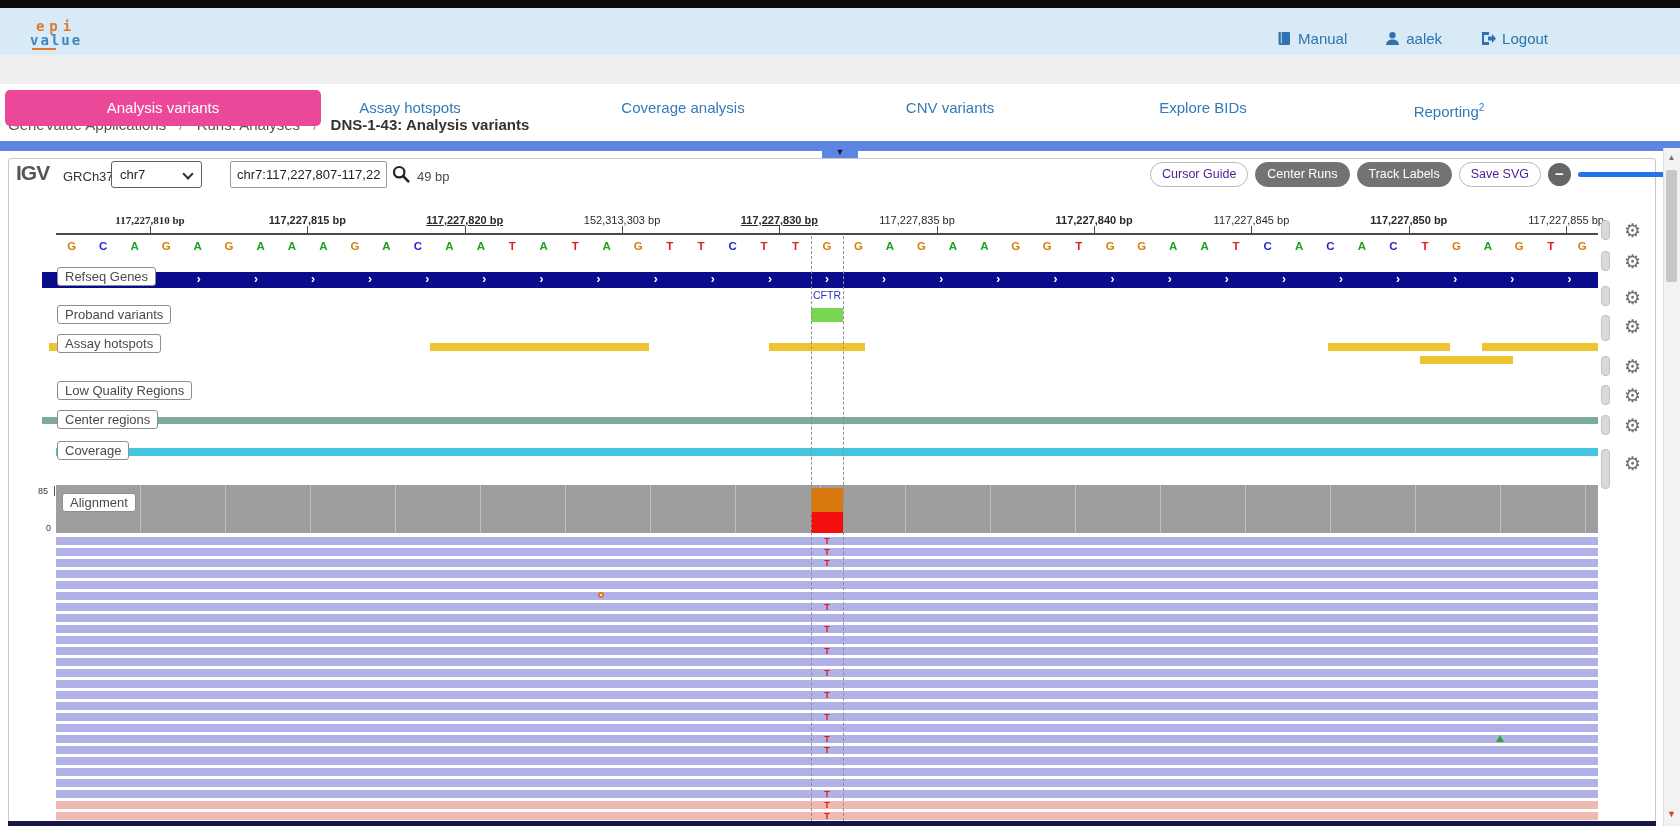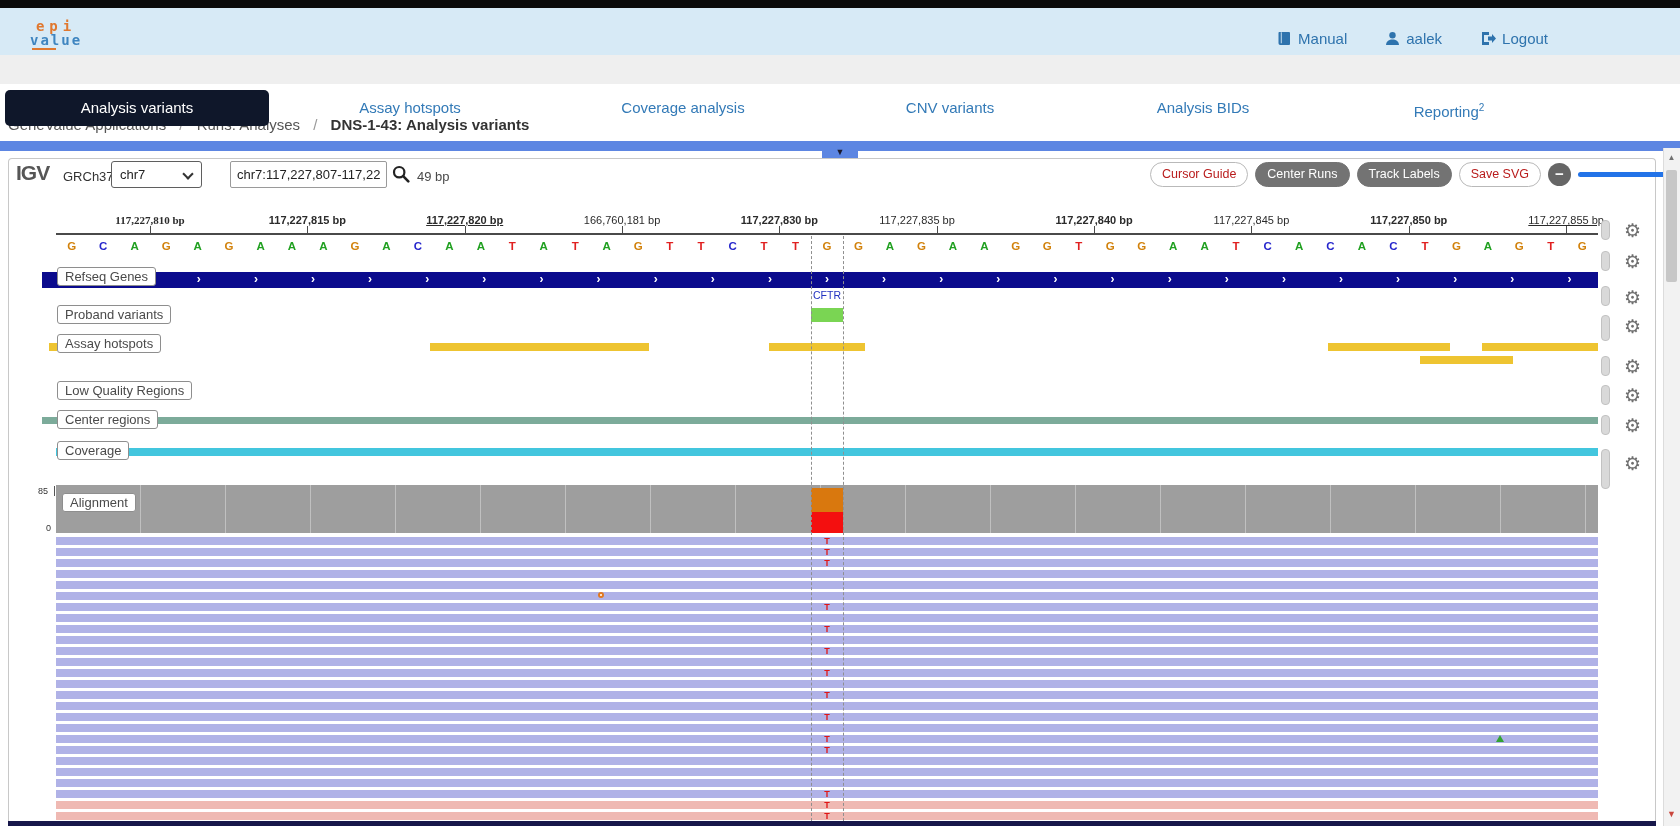--- a/index.html
+++ b/index.html
@@ -14,21 +14,21 @@
   .logo .l2{font-family:"DejaVu Sans Mono",monospace;font-size:14px;font-weight:bold;color:#3e85c0;letter-spacing:2px;}
   .logo .ul{display:block;margin:1px auto 0 2px;width:24px;height:2px;background:#e0782f;}
   .hnav{right:132px;top:22px;display:flex;gap:38px;}
   .hnav a{display:flex;align-items:center;gap:6px;color:#2e73ad;font-size:15px;text-decoration:none;cursor:pointer;}
   .hnav svg{display:block;}
   .breadcrumb{left:0;top:55px;width:1680px;height:29px;background:#efefef;}
   .bc-in{left:8px;top:61px;font-size:15px;color:#555;white-space:nowrap;}
   .bc-in .sep{color:#999;margin:0 9px;}
   .bc-in .cur{color:#333;font-weight:bold;}
   
-  .tab-active{left:5px;top:90px;width:264px;height:36px;background:#0f172a;border-radius:5px;color:#fff;
+  .tab-active{left:5px;top:90px;width:316px;height:36px;background:#ec4899;border-radius:5px;color:#fff;
     font-size:15px;text-align:center;line-height:36px;cursor:pointer;}
   .tab-link{top:90px;height:36px;line-height:36px;color:#337ab7;font-size:15px;transform:translateX(-50%);
     white-space:nowrap;cursor:pointer;}
   .tab-link sup{font-size:10px;}
   
   .divider{left:0;top:141px;width:1680px;height:10px;background:#5d86e2;}
   .handle{left:822px;top:141px;width:36px;height:24px;background:#5d86e2;border-radius:0 0 7px 7px;
     text-align:center;color:#1a1a2e;font-size:9px;line-height:22px;cursor:pointer;}
   
   .panel{left:8px;top:158px;width:1648px;height:668px;background:#fff;border:1px solid #c8c8c8;
@@ -38,21 +38,21 @@
   .chrom-select{left:111px;top:161px;width:91px;height:27px;border:1px solid #5f5f5f;border-radius:3px;
     background:#fff;font-size:13px;color:#222;line-height:25px;padding-left:8px;cursor:pointer;}
   .chev{position:absolute;right:9px;top:8px;width:8px;height:8px;border-right:2px solid #333;
     border-bottom:2px solid #333;transform:rotate(45deg);}
   .locus{left:230px;top:161px;width:157px;height:27px;border:1px solid #9a9a9a;border-radius:2px;
     font-size:13px;color:#222;padding:0 6px;}
   .search{left:392px;top:165px;cursor:pointer;}
   .bp{left:417px;top:169px;font-size:13px;color:#4a4a4a;}
   .tb-right{left:1150px;top:162px;height:25px;display:flex;align-items:center;gap:7px;}
   .tbtn{height:25px;border-radius:13px;padding:0 11px;font-size:12.5px;line-height:23px;border:1px solid #b9b9b9;
-    color:#b91c1c;background:#fff;white-space:nowrap;cursor:pointer;}
+    color:#4c1d95;background:#fff;white-space:nowrap;cursor:pointer;}
   .tbtn.on{background:#737373;border-color:#737373;color:#fff;}
   .zbtn{width:23px;height:23px;border-radius:50%;background:#666;color:#fff;font-size:15px;font-weight:bold;
     line-height:22px;text-align:center;cursor:pointer;}
   .slider{width:112px;height:5px;border-radius:3px;background:#2273e8;position:relative;cursor:pointer;}
   .knob{position:absolute;right:5px;top:-5px;width:15px;height:15px;border-radius:50%;background:#1e6fe8;}
   
   .tick-label{position:absolute;top:214px;transform:translateX(-50%);font-size:11px;color:#2b2b2b;white-space:nowrap;}
   .tick-label.b{font-weight:bold;}
   .tick-mark{position:absolute;top:226px;width:1px;height:9px;background:#4a4a4a;}
   .baseline{left:56px;top:233px;width:1542px;height:2px;background:#4a4a4a;}
@@ -140,21 +140,21 @@
       <span>Runs: Analyses</span>
       <span class="sep">/</span>
       <span class="cur">DNS-1-43: Analysis variants</span>
     </div>
   </div>
 
   <div class="abs tab-active">Analysis variants</div>
   <div class="abs tab-link" style="left:410px">Assay hotspots</div>
   <div class="abs tab-link" style="left:683px">Coverage analysis</div>
   <div class="abs tab-link" style="left:950px">CNV variants</div>
-  <div class="abs tab-link" style="left:1203px">Analysis BIDs</div>
+  <div class="abs tab-link" style="left:1203px">Explore BIDs</div>
   <div class="abs tab-link" style="left:1449px"><span>Reporting</span><sup>2</sup></div>
 
   <div class="abs divider"></div>
   <div class="abs handle"><span>▼</span></div>
 
   <div class="abs panel"></div>
 
   <div class="abs igv-logo">IGV</div>
   <div class="abs genome">GRCh37.p</div>
   <div class="abs chrom-select">
@@ -182,33 +182,33 @@
 
   </div>
 
   <div id="ruler-ticks">
       <div class="tick-label b" style="left: 150px; font-family: Liberation Serif, serif;">117,227,810 bp</div>
       <div class="tick-mark" style="left: 150px;"></div>
       <div class="tick-label" style="left: 307.35px; font-weight: bold;">117,227,815 bp</div>
       <div class="tick-mark" style="left: 307.35px;"></div>
       <div class="tick-label b" style="left: 464.7px; text-decoration: underline;">117,227,820 bp</div>
       <div class="tick-mark" style="left: 464.7px;"></div>
-      <div class="tick-label" style="left: 622.05px;">166,760,181 bp</div>
+      <div class="tick-label" style="left: 622.05px;">152,313,303 bp</div>
       <div class="tick-mark" style="left: 622.05px;"></div>
-      <div class="tick-label b" style="left: 779.4px;">117,227,830 bp</div>
+      <div class="tick-label b" style="left: 779.4px; text-decoration: underline;">117,227,830 bp</div>
       <div class="tick-mark" style="left: 779.4px;"></div>
       <div class="tick-label" style="left: 917px;">117,227,835 bp</div>
       <div class="tick-mark" style="left: 936.75px;"></div>
       <div class="tick-label b" style="left: 1094.1px;">117,227,840 bp</div>
       <div class="tick-mark" style="left: 1094.1px;"></div>
       <div class="tick-label" style="left: 1251.45px;">117,227,845 bp</div>
       <div class="tick-mark" style="left: 1251.45px;"></div>
       <div class="tick-label b" style="left: 1408.8px;">117,227,850 bp</div>
       <div class="tick-mark" style="left: 1408.8px;"></div>
-      <div class="tick-label" style="left: 1566.15px; text-decoration: underline;">117,227,855 bp</div>
+      <div class="tick-label" style="left: 1566.15px;">117,227,855 bp</div>
       <div class="tick-mark" style="left: 1566.15px;"></div>
     </div>
   <div class="abs baseline"></div>
 
   <div id="sequence-track">
       <div class="base" style="left: 56px; width: 31.4694px; color: rgb(210, 130, 12);">G</div>
       <div class="base" style="left: 87.4694px; width: 31.4694px; color: rgb(38, 38, 204);">C</div>
       <div class="base" style="left: 118.939px; width: 31.4694px; color: rgb(32, 160, 32);">A</div>
       <div class="base" style="left: 150.408px; width: 31.4694px; color: rgb(210, 130, 12);">G</div>
       <div class="base" style="left: 181.878px; width: 31.4694px; color: rgb(32, 160, 32);">A</div>

